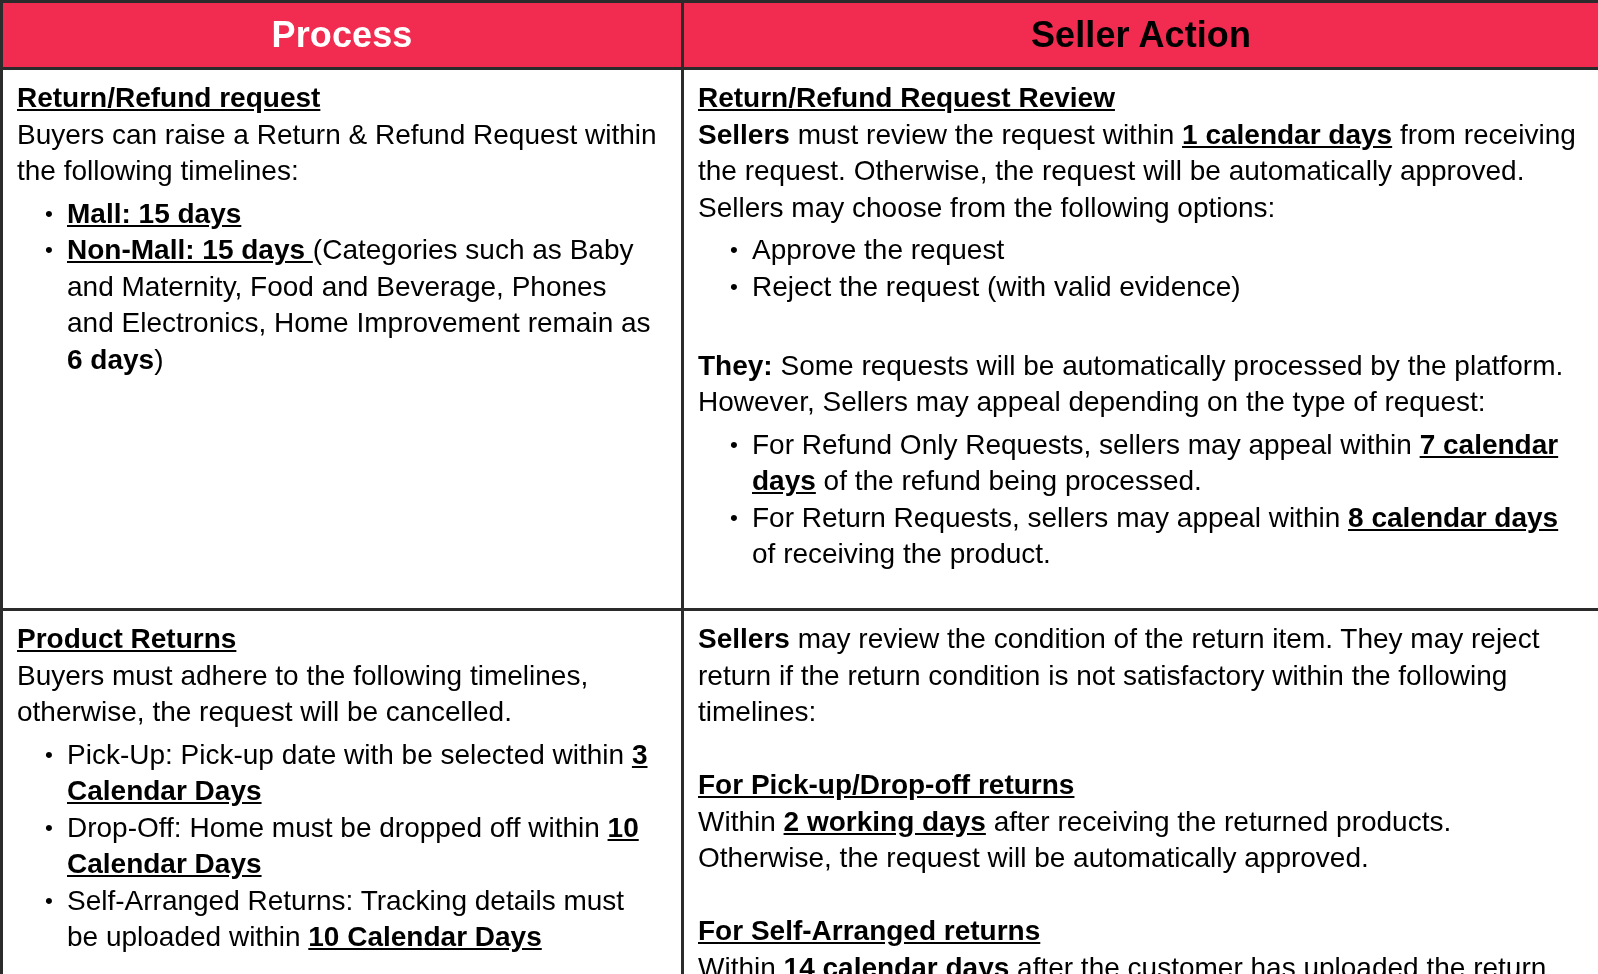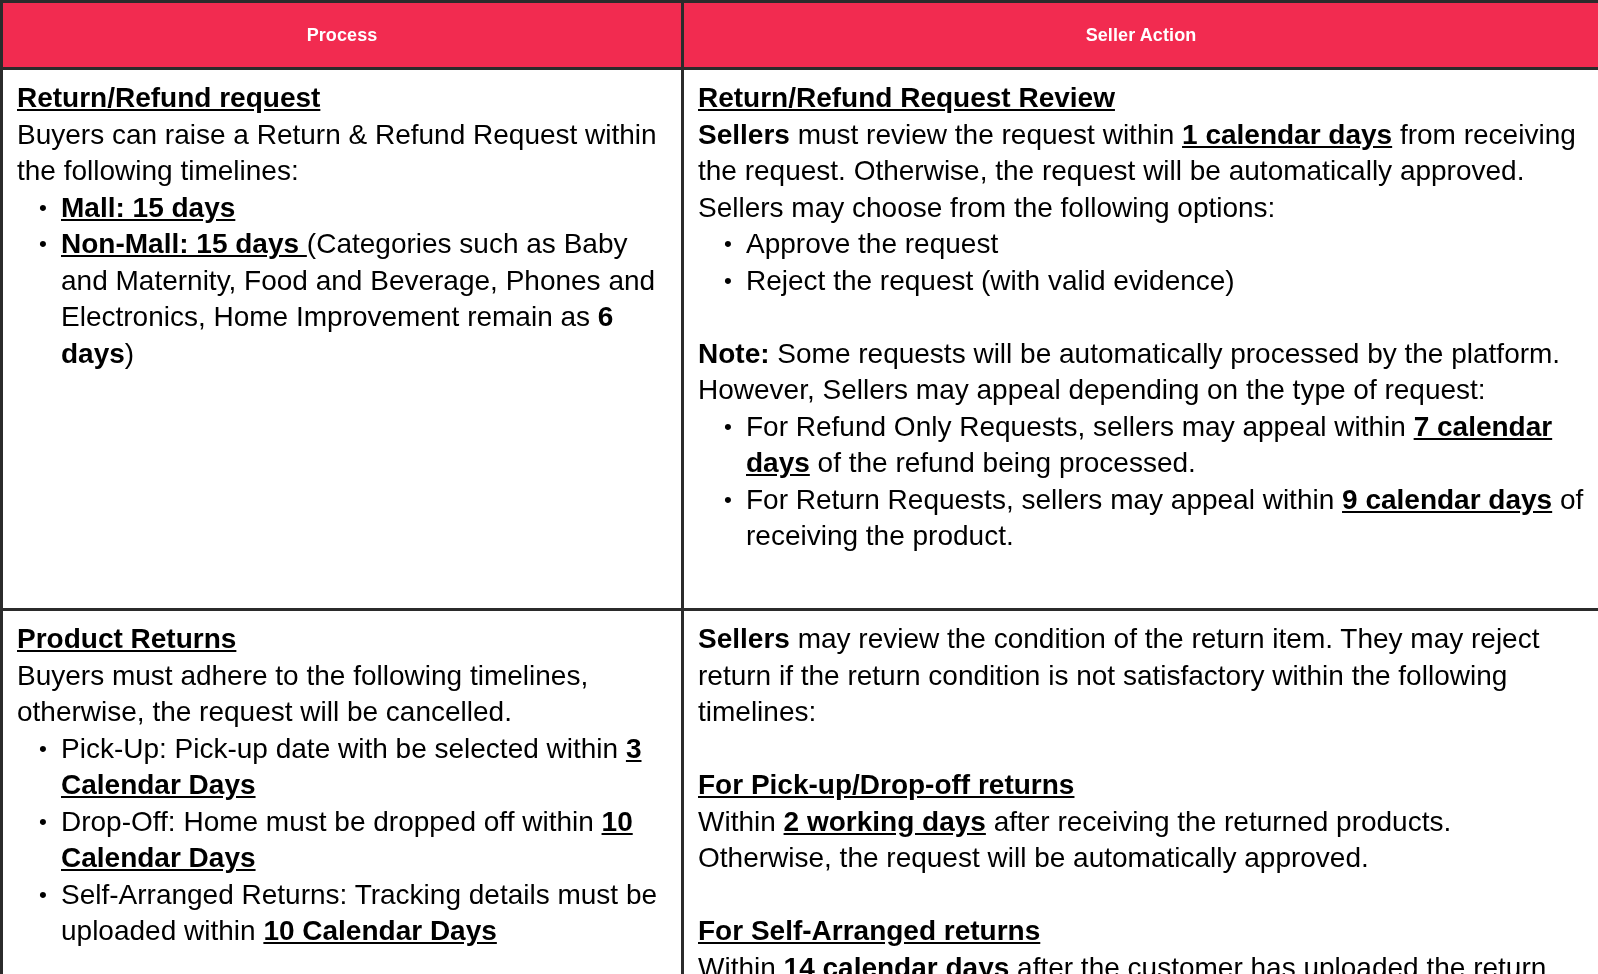--- a/index.html
+++ b/index.html
@@ -28,21 +28,21 @@
 
   th.head-cell {
     background: #F22B50;
     color: #ffffff;
     border: 3px solid #0f172a;
     height: 64px;
     padding: 0 10px;
     text-align: center;
     vertical-align: middle;
     font-weight: bold;
-    font-size: 18px;
+    font-size: 36px;
     letter-spacing: 0.1px;
     font-family: "Liberation Sans", sans-serif;
   }
 
   td.body-cell {
     border: 3px solid #2B2B2B;
     vertical-align: top;
     padding: 10px 14px 22px 14px;
     font-size: 28px;
     line-height: 36.5px;
@@ -61,21 +61,21 @@
   .cell-para {
     display: block;
   }
 
   .blank-line {
     display: block;
     height: 36.5px;
   }
 
   ul.cell-list {
-    margin: 0;
+    margin: 6px;
     padding: 0 0 0 44px;
     list-style: none;
   }
   ul.cell-list > li {
     position: relative;
     padding-left: 0;
   }
   ul.cell-list > li::before {
     content: "\2022";
     position: absolute;
@@ -96,21 +96,21 @@
 
 <table class="policy-table">
   <colgroup>
     <col class="col-process">
     <col class="col-action">
   </colgroup>
 
   <thead>
     <tr>
       <th class="head-cell" style="background: rgb(242, 43, 80); color: rgb(255, 255, 255); border-color: rgb(43, 43, 43);">Process</th>
-      <th class="head-cell" style="background: rgb(242, 43, 80); color: #ffffff; border-color: rgb(43, 43, 43);">Seller Action</th>
+      <th class="head-cell" style="background: rgb(242, 43, 80); color: #000000; border-color: rgb(43, 43, 43);">Seller Action</th>
     </tr>
   </thead>
 
   <tbody>
 
     <tr class="row-one">
 
       <td class="body-cell col-process" style="border-color: rgb(43, 43, 43);">
         <span class="cell-heading">Return/Refund request</span>
         <span class="cell-para">Buyers can raise a Return &amp; Refund Request within the following timelines:</span>
@@ -121,24 +121,24 @@
       </td>
 
       <td class="body-cell col-seller" style="border-color: rgb(43, 43, 43);">
         <span class="cell-heading">Return/Refund Request Review</span>
         <span class="cell-para"><span class="b">Sellers</span><span> must review the request within </span><span class="bu">1 calendar days</span><span> from receiving the request. Otherwise, the request will be automatically approved. Sellers may choose from the following options:</span></span>
         <ul class="cell-list">
           <li>Approve the request</li>
           <li>Reject the request (with valid evidence)</li>
         </ul>
         <span class="blank-line"></span>
-        <span class="cell-para"><span class="b">Note:</span><span> Some requests will be automatically processed by the platform. However, Sellers may appeal depending on the type of request:</span></span>
+        <span class="cell-para"><span class="b">They:</span><span> Some requests will be automatically processed by the platform. However, Sellers may appeal depending on the type of request:</span></span>
         <ul class="cell-list">
           <li><span>For Refund Only Requests, sellers may appeal within </span><span class="bu">7 calendar days</span><span> of the refund being processed.</span></li>
-          <li><span>For Return Requests, sellers may appeal within </span><span class="bu">9 calendar days</span><span> of receiving the product.</span></li>
+          <li><span>For Return Requests, sellers may appeal within </span><span class="bu">8 calendar days</span><span> of receiving the product.</span></li>
         </ul>
       </td>
     </tr>
 
     <tr class="row-two">
 
       <td class="body-cell col-process" style="border-color: rgb(43, 43, 43);">
         <span class="cell-heading">Product Returns</span>
         <span class="cell-para">Buyers must adhere to the following timelines, otherwise, the request will be cancelled.</span>
         <ul class="cell-list">

